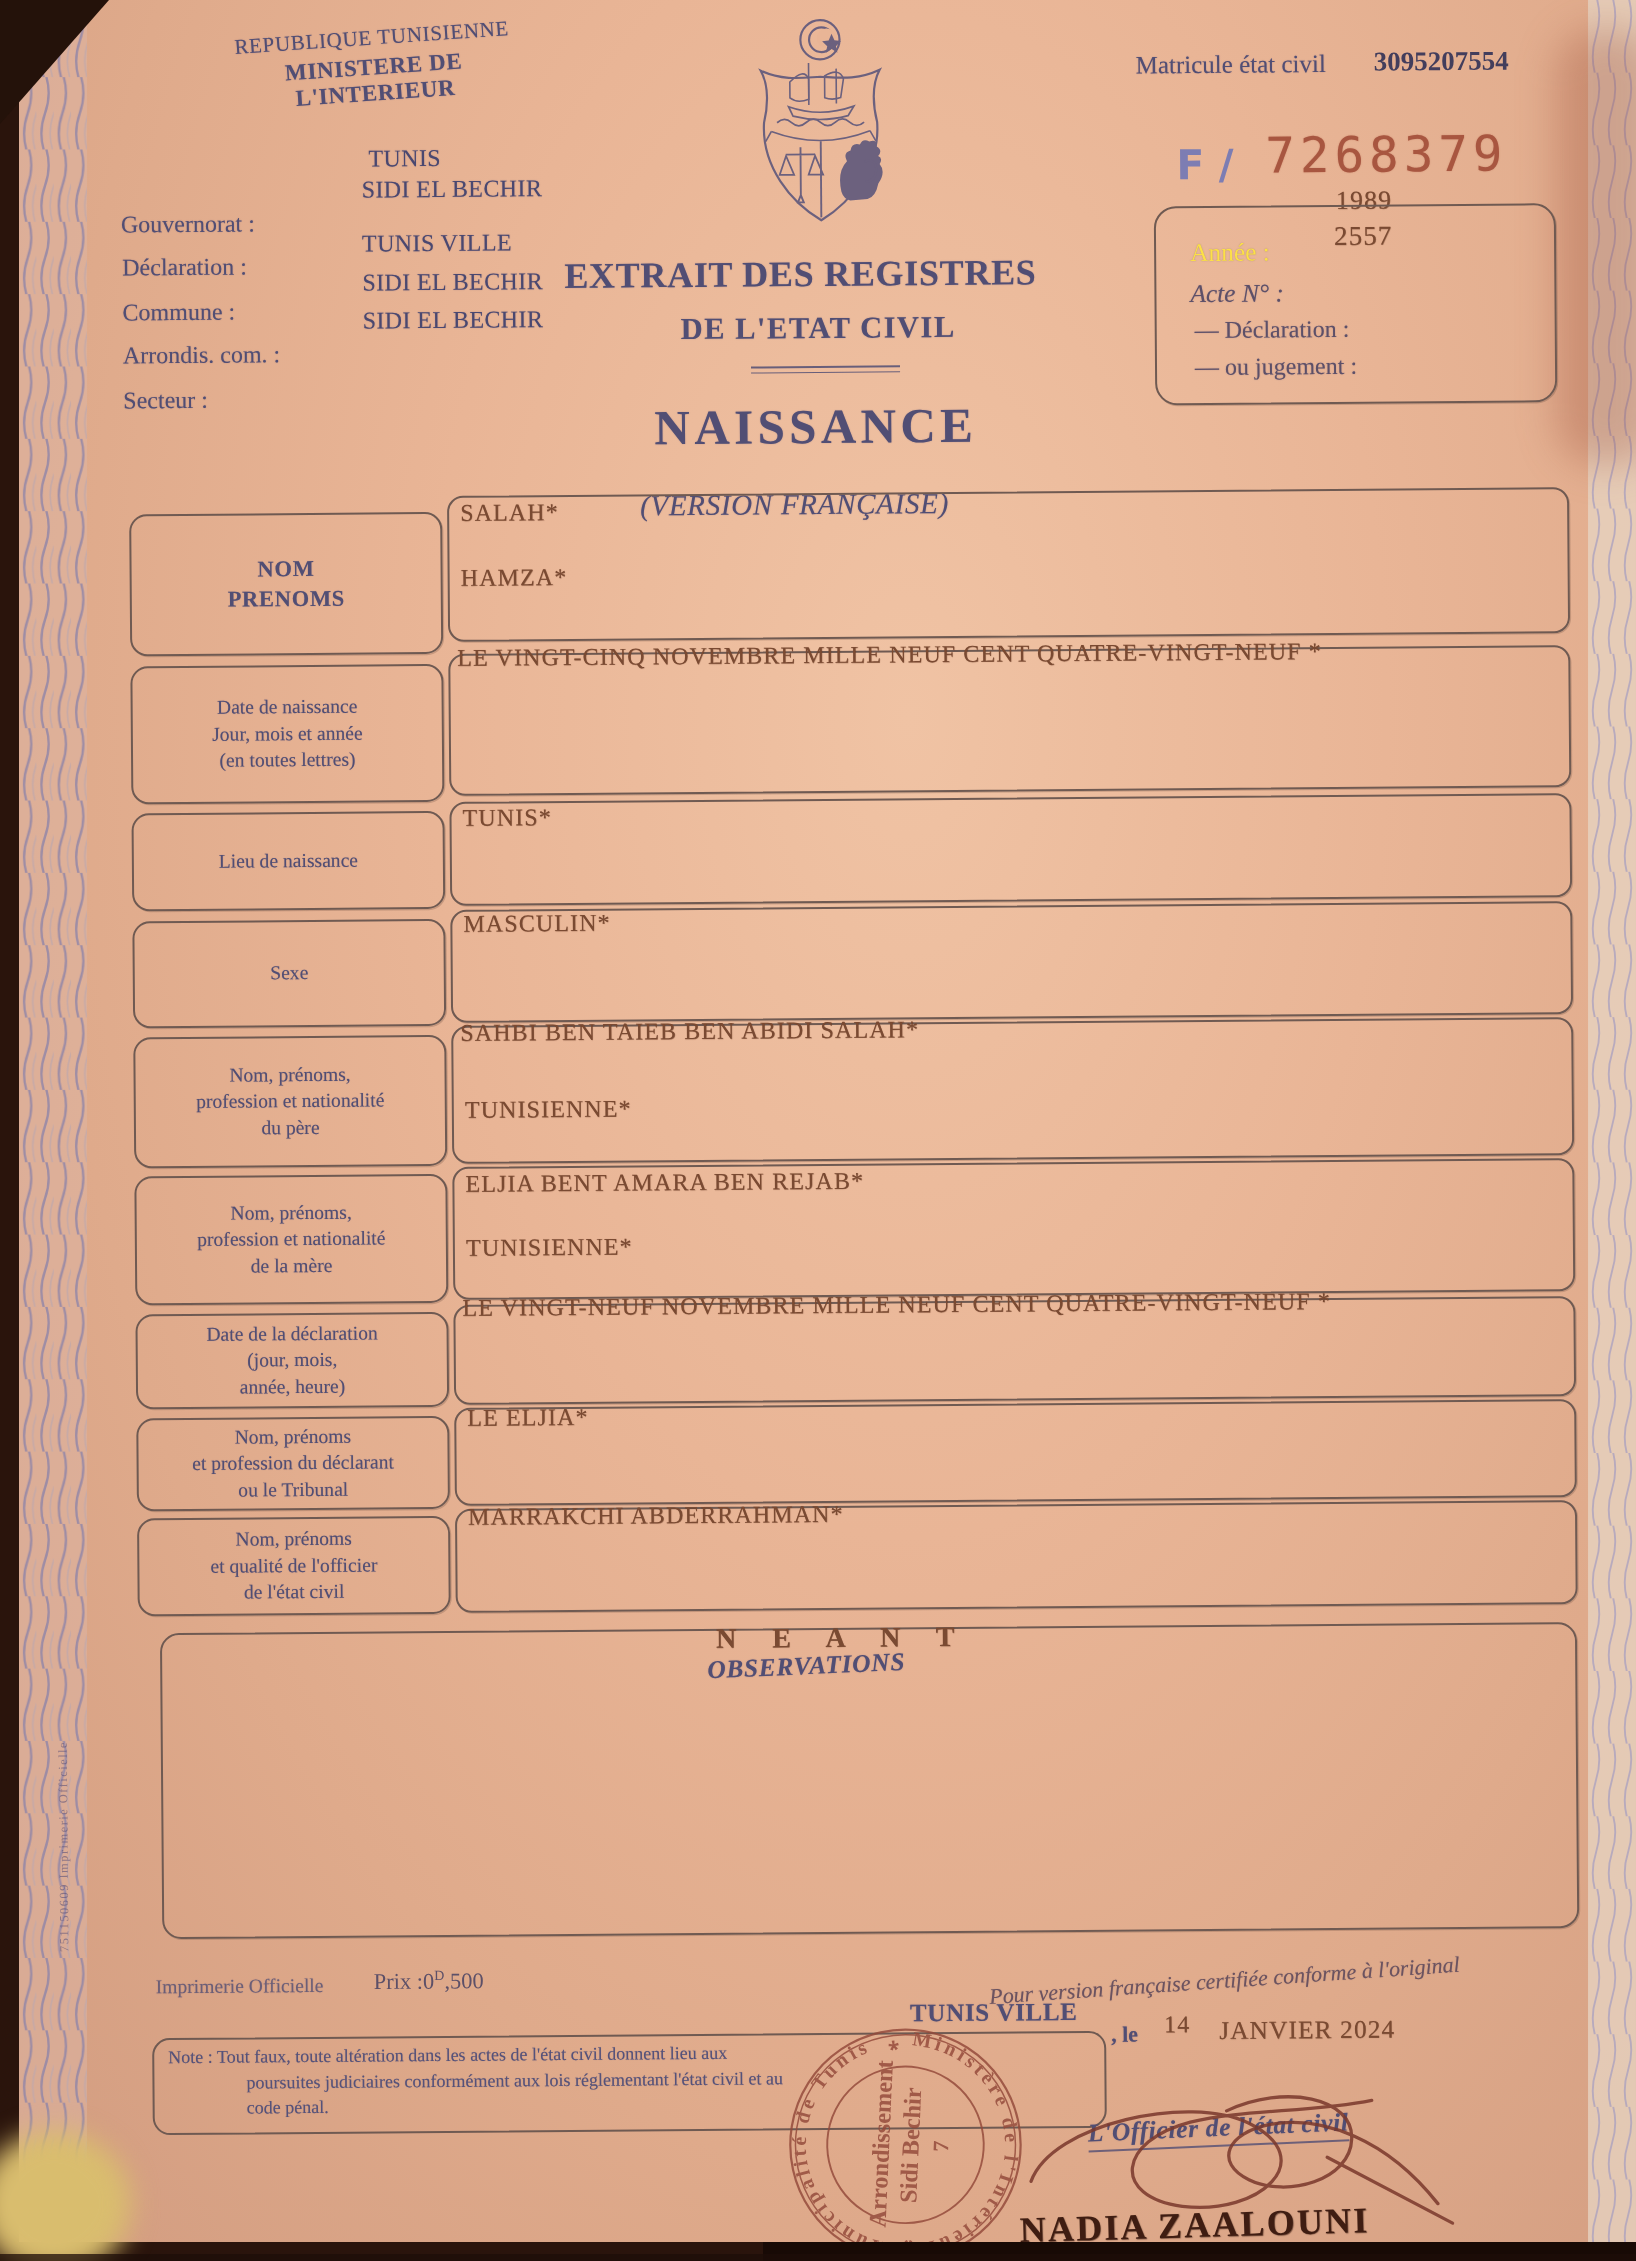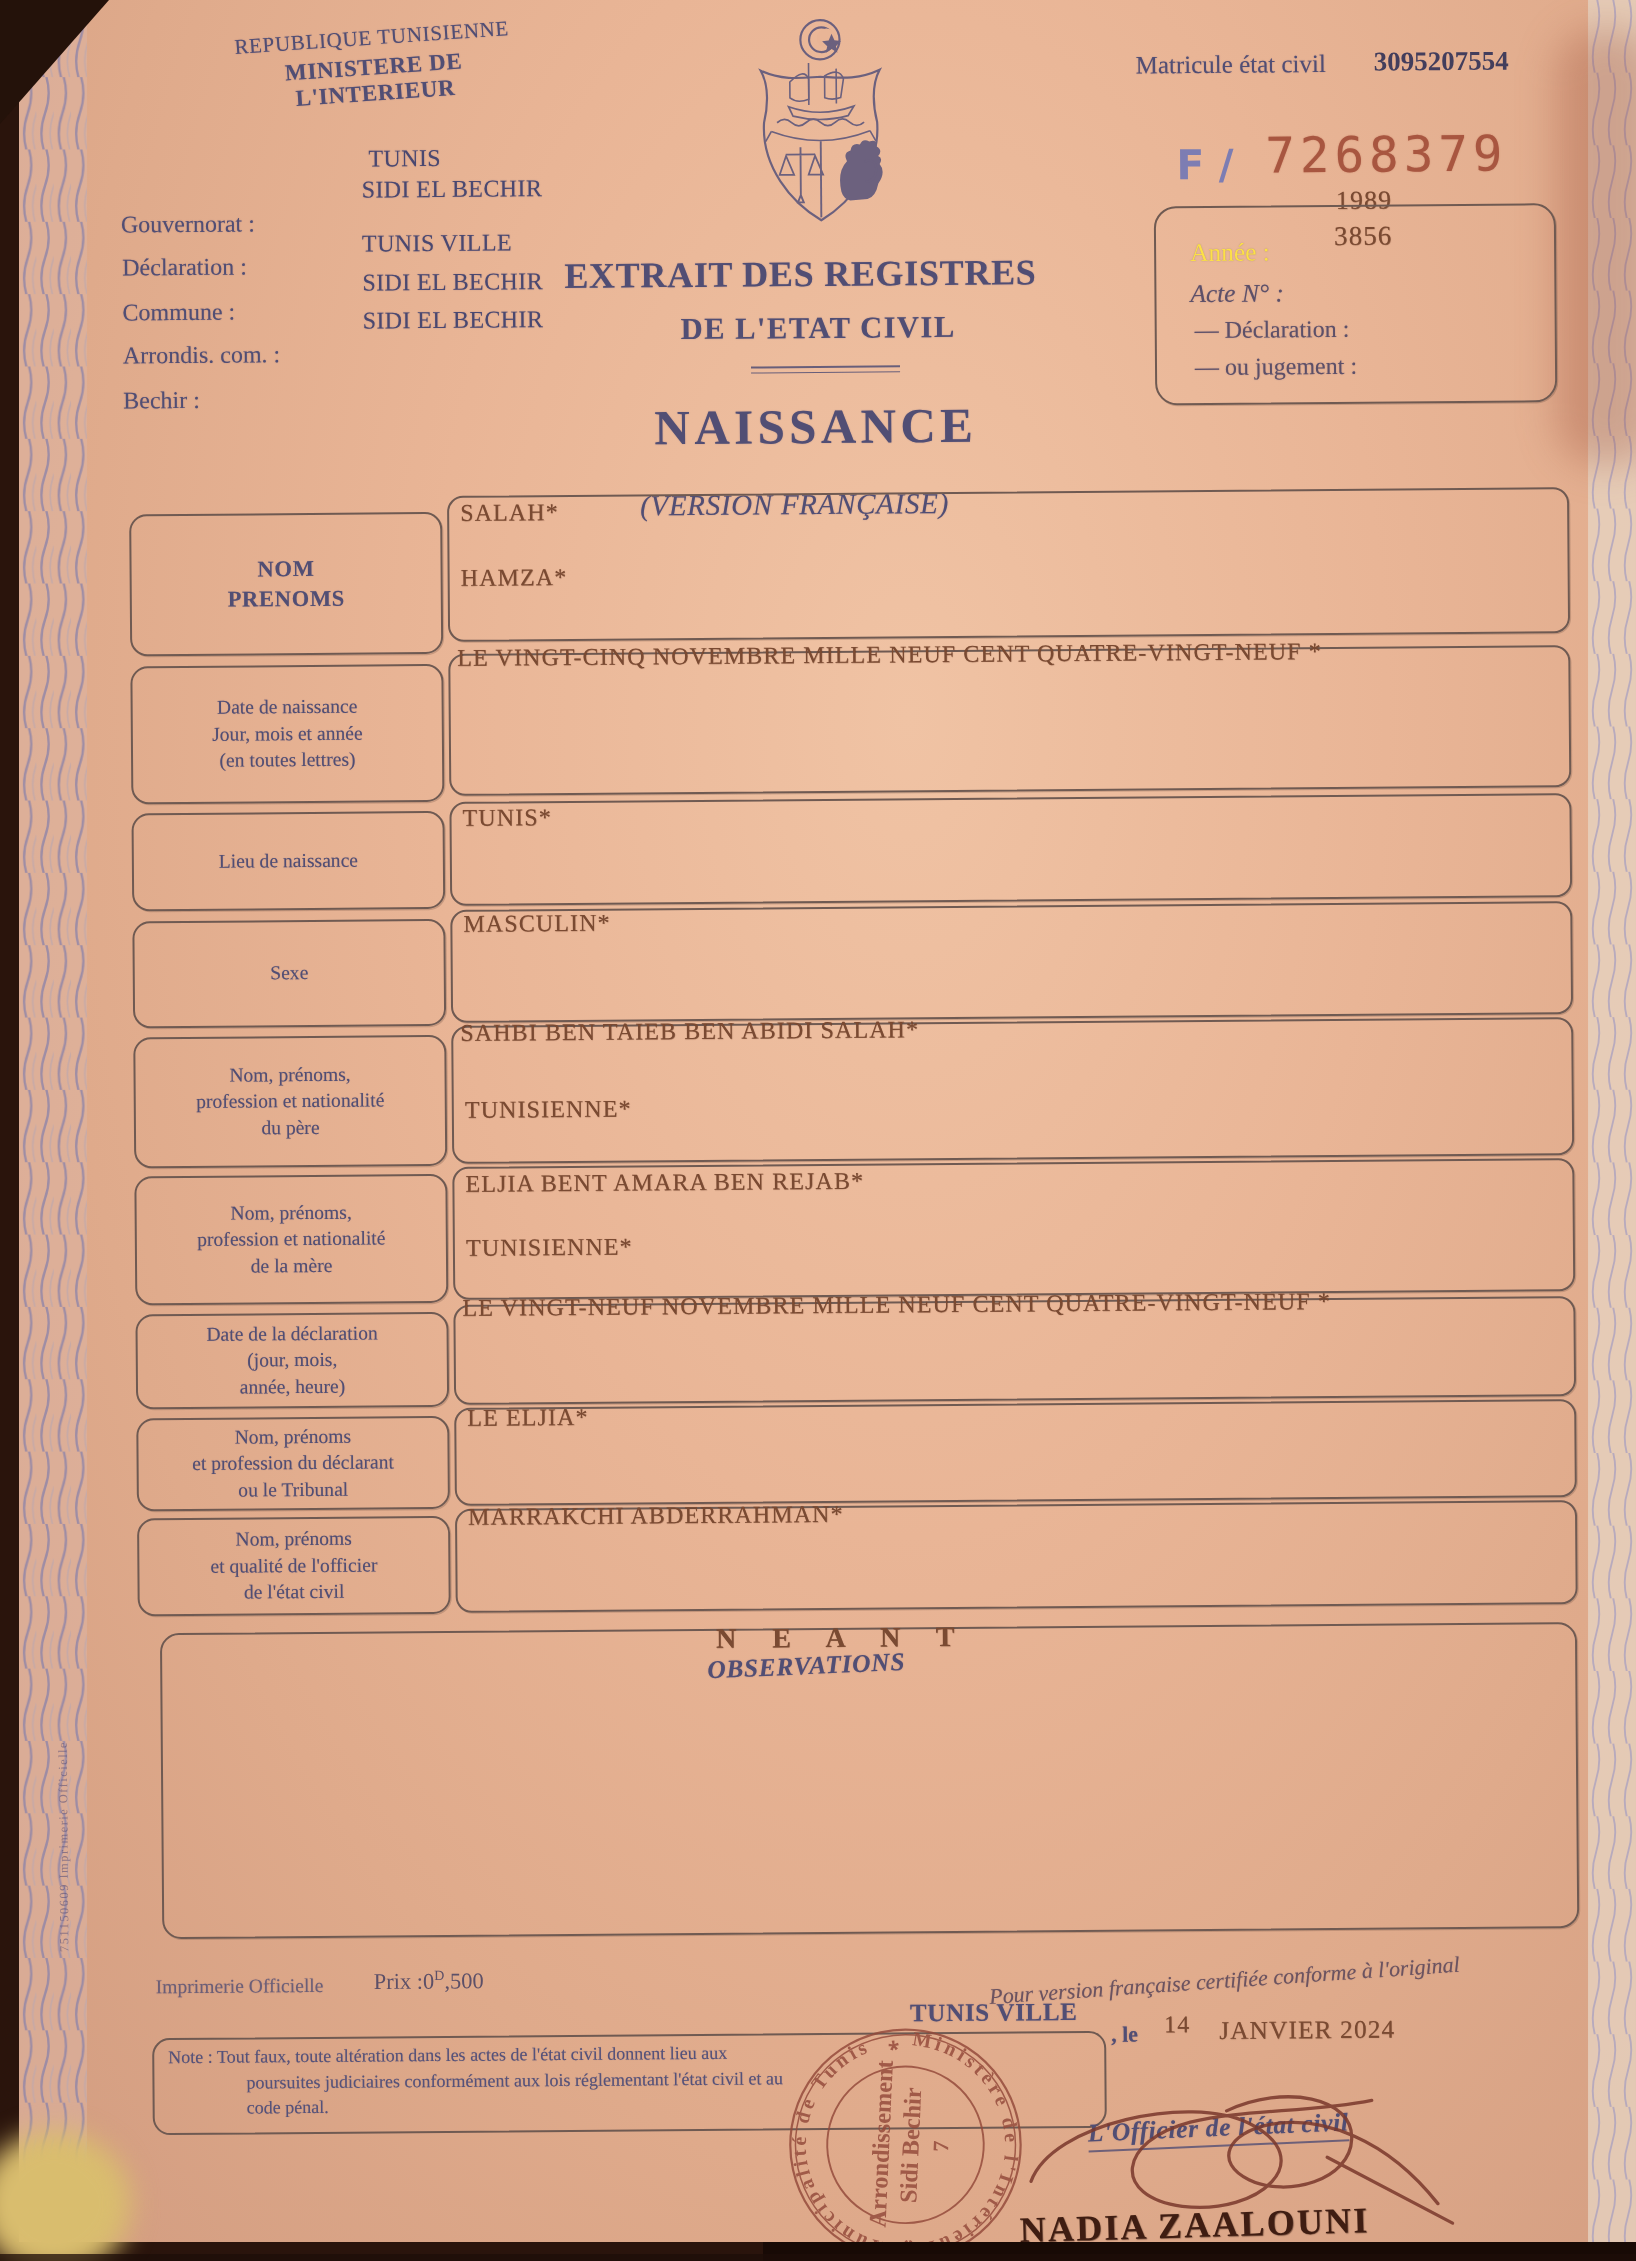--- a/index.html
+++ b/index.html
@@ -146,30 +146,30 @@
     </svg>
 
     <div class="abs ink matricule-label">Matricule état civil</div>
     <div class="abs matricule-value">3095207554</div>
     <div class="abs serial-prefix">F /</div>
     <div class="abs serial-number">7268379</div>
     <div class="abs typed serial-year">1989</div>
 
     <div class="abs regbox"></div>
     <div class="abs ink reg-annee">Année :</div>
-    <div class="abs typed reg-2557">3856</div>
+    <div class="abs typed reg-2557">2557</div>
     <div class="abs ink reg-acte">Acte N° :</div>
     <div class="abs ink reg-decl">— Déclaration :</div>
     <div class="abs ink reg-jug">— ou jugement :</div>
 
     <div class="abs ink adm" style="left:128px;top:206px;">Gouvernorat :</div>
     <div class="abs ink adm" style="left:129px;top:249px;">Déclaration :</div>
     <div class="abs ink adm" style="left:129px;top:294px;">Commune :</div>
     <div class="abs ink adm" style="left:129px;top:337px;">Arrondis. com. :</div>
-    <div class="abs ink adm" style="left:129px;top:382px;">Bechir :</div>
+    <div class="abs ink adm" style="left:129px;top:382px;">Secteur :</div>
 
     <div class="abs ink adm-v" style="left:376px;top:142px;">TUNIS</div>
     <div class="abs ink adm-v" style="left:369px;top:173px;">SIDI EL BECHIR</div>
     <div class="abs ink adm-v" style="left:369px;top:227px;">TUNIS VILLE</div>
     <div class="abs ink adm-v" style="left:369px;top:266px;">SIDI EL BECHIR</div>
     <div class="abs ink adm-v" style="left:369px;top:304px;">SIDI EL BECHIR</div>
 
     <div class="abs ink t1">EXTRAIT DES REGISTRES</div>
     <div class="abs ink t2">DE L'ETAT CIVIL</div>
     <div class="abs t-underline"></div>

